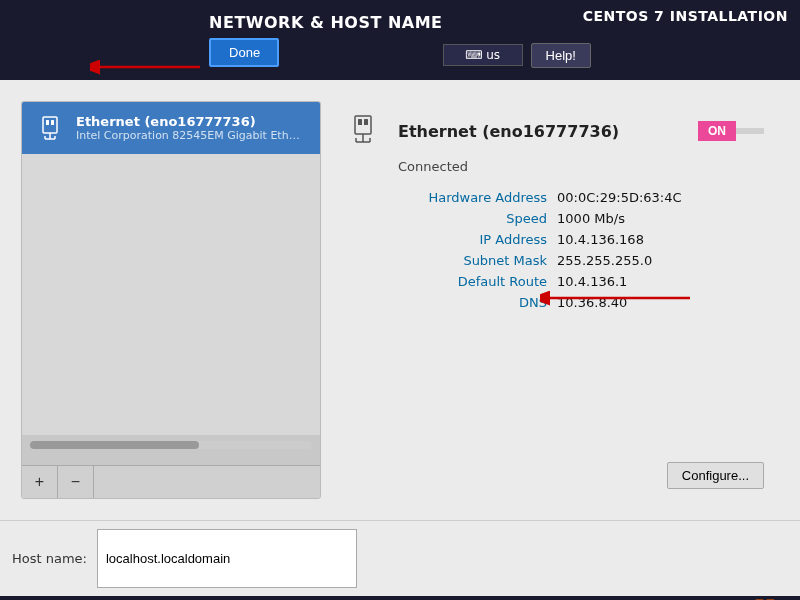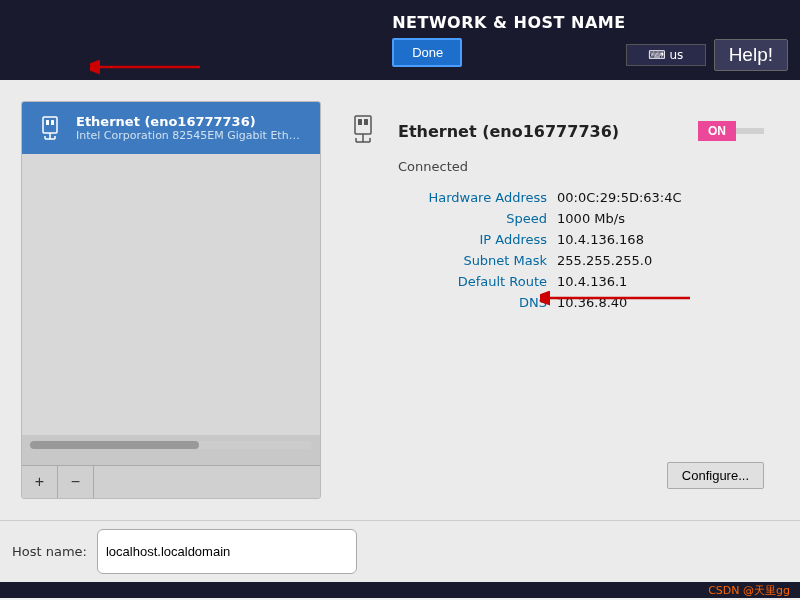--- a/index.html
+++ b/index.html
@@ -10,21 +10,21 @@
       font-size: 13px;
       background: #f0f0f0;
       overflow: hidden;
     }
 
     
     .header {
       background: #1a1a2e;
       display: flex;
       align-items: center;
-      justify-content: flex-end;
+      justify-content: center;
       padding: 0 12px;
       height: 80px;
     }
     .header-left {
       display: flex;
       flex-direction: column;
       gap: 6px;
     }
     .header-title {
       color: #ffffff;
@@ -63,21 +63,21 @@
       align-items: center;
       gap: 4px;
       min-width: 80px;
       justify-content: center;
     }
     .help-button {
       background: #3a3a5a;
       color: white;
       border: 1px solid #666;
       padding: 4px 14px;
-      font-size: 19px;
+      font-size: 13px;
       cursor: pointer;
       border-radius: 2px;
     }
 
     
     .main {
       display: flex;
       height: 440px;
       padding: 21px;
       gap: 10px;
@@ -242,25 +242,25 @@
       align-items: center;
       gap: 10px;
       border-top: 1px solid #ccc;
     }
     .hostname-label {
       font-size: 13px;
       color: #333;
     }
     .hostname-input {
       border: 1px solid #aaa;
-      padding: 14px 8px;
+      padding: 21px 8px;
       font-size: 13px;
       width: 260px;
       background: white;
-      border-radius: 6px;
+      border-radius: 0;
     }
 
     
     .footer {
       background: #1a1a2e;
       height: 16px;
       display: flex;
       align-items: center;
       justify-content: flex-end;
       padding-right: 10px;
@@ -310,20 +310,21 @@
 </head>
 <body>
 
 <div class="page-wrapper">
 
   <div class="header">
     <div class="header-left">
       <span class="header-title">NETWORK &amp; HOST NAME</span>
       <button class="done-button">Done</button>
     </div>
+    <div style="position:absolute; right:12px; top:8px; color:white; font-size:14px; font-weight:bold; letter-spacing:0.5px;">CENTOS 7 INSTALLATION</div>
     <div class="header-right">
       <div class="header-right-controls">
         <div class="keyboard-indicator">
           <span>⌨</span>
           <span>us</span>
         </div>
         <button class="help-button">Help!</button>
       </div>
     </div>
   </div>

